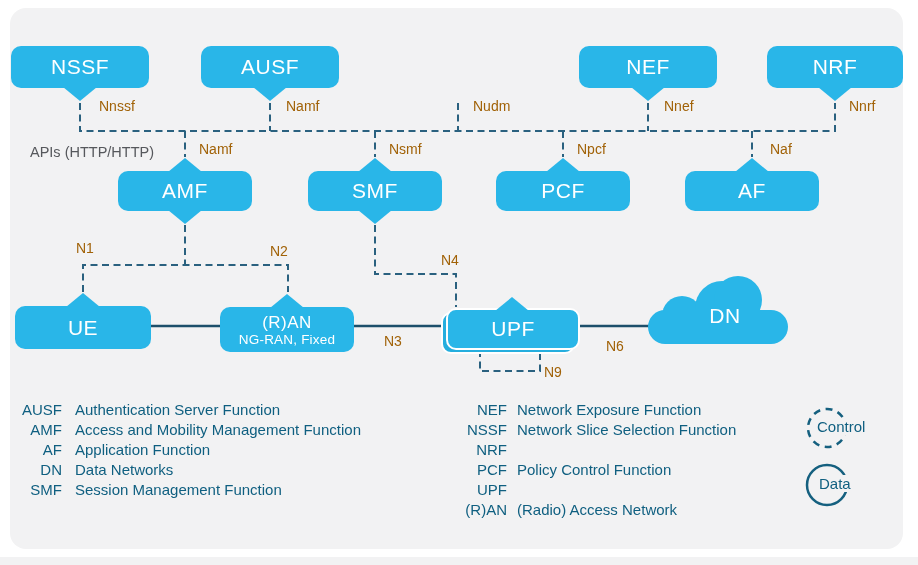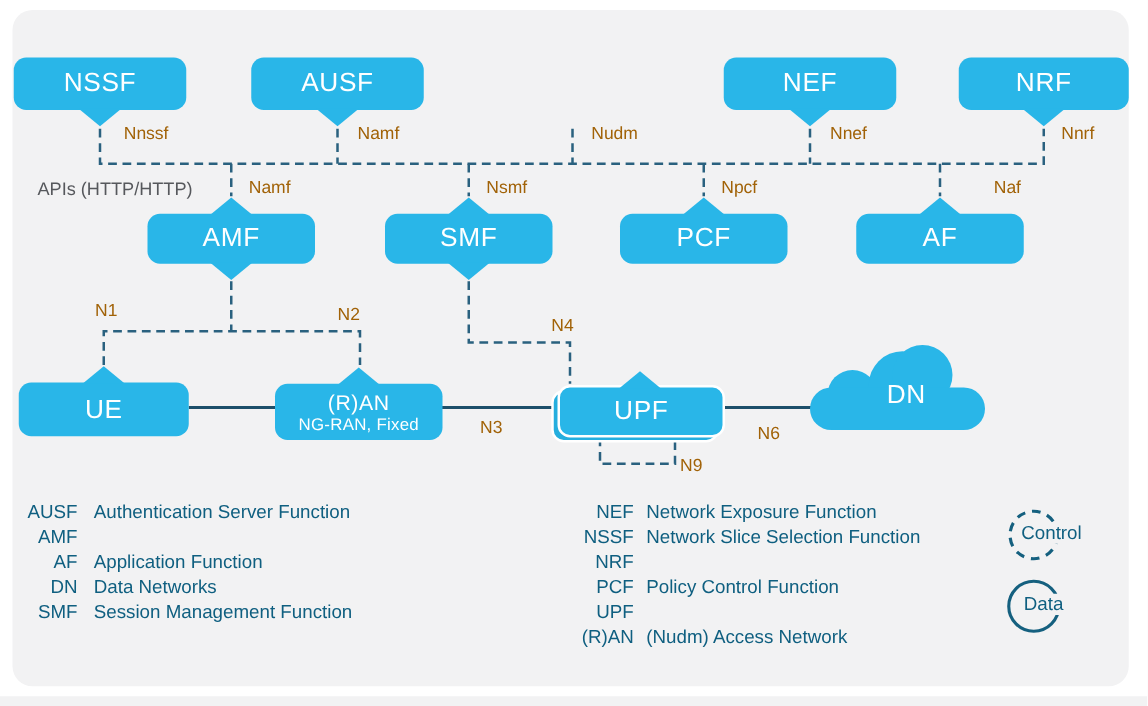--- a/index.html
+++ b/index.html
@@ -125,35 +125,36 @@
 
   <div class="apis" style="left:30px;top:144px">APIs (HTTP/HTTP)</div>
   <div class="iface" style="left:99px;top:98px">Nnssf</div>
   <div class="iface" style="left:286px;top:98px">Namf</div>
   <div class="iface" style="left:473px;top:98px">Nudm</div>
   <div class="iface" style="left:664px;top:98px">Nnef</div>
   <div class="iface" style="left:849px;top:98px">Nnrf</div>
   <div class="iface" style="left:199px;top:141px">Namf</div>
   <div class="iface" style="left:389px;top:141px">Nsmf</div>
   <div class="iface" style="left:577px;top:141px">Npcf</div>
-  <div class="iface" style="left:795px;top:141px">Naf</div>
+  <div class="iface" style="left:770px;top:141px">Naf</div>
   <div class="iface" style="left:76px;top:240px">N1</div>
   <div class="iface" style="left:270px;top:243px">N2</div>
   <div class="iface" style="left:441px;top:252px">N4</div>
   <div class="iface" style="left:384px;top:333px">N3</div>
   <div class="iface" style="left:606px;top:338px">N6</div>
   <div class="iface" style="left:544px;top:364px">N9</div>
 
   <div class="legend-col left" style="left:10px;top:400px">
     <div class="lrow">
       <span class="abbr">AUSF</span>
       <span class="desc">Authentication Server Function</span>
     </div>
     <div class="lrow">
       <span class="abbr">AMF</span>
+      <span class="desc">Access and Mobility Management Function</span>
     </div>
     <div class="lrow">
       <span class="abbr">AF</span>
       <span class="desc">Application Function</span>
     </div>
     <div class="lrow">
       <span class="abbr">DN</span>
       <span class="desc">Data Networks</span>
     </div>
     <div class="lrow">
@@ -176,21 +177,21 @@
     </div>
     <div class="lrow">
       <span class="abbr">PCF</span>
       <span class="desc">Policy Control Function</span>
     </div>
     <div class="lrow">
       <span class="abbr">UPF</span>
     </div>
     <div class="lrow">
       <span class="abbr">(R)AN</span>
-      <span class="desc">(Nudm) Access Network</span>
+      <span class="desc">(Radio) Access Network</span>
     </div>
   </div>
 
   <div class="legend-icon" style="left:806px;top:407px">
     <svg width="42" height="42">
       <circle cx="21" cy="21" r="19" fill="none" stroke="#15607f" stroke-width="2.5" stroke-dasharray="7 5.5"></circle>
     </svg>
   </div>
   <div class="legend-label" style="left:815px;top:418px">Control</div>
 

